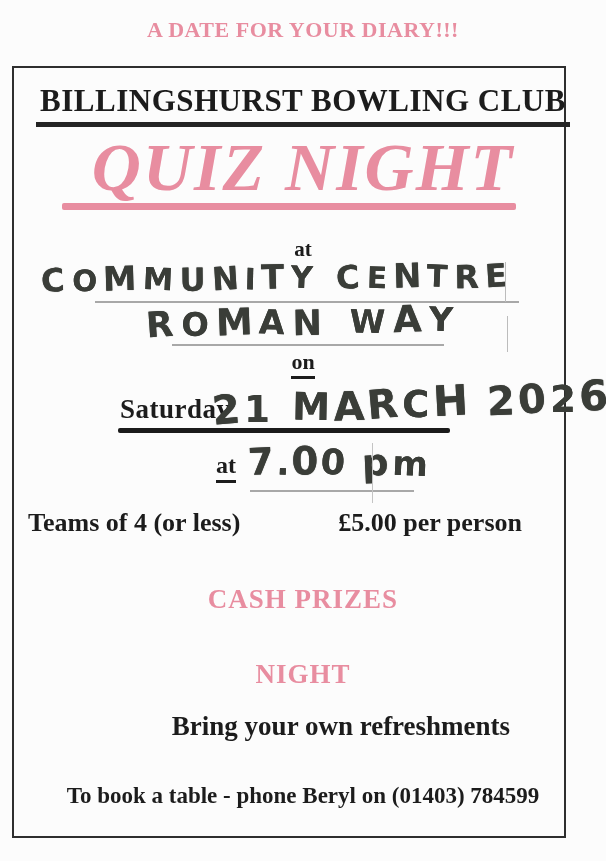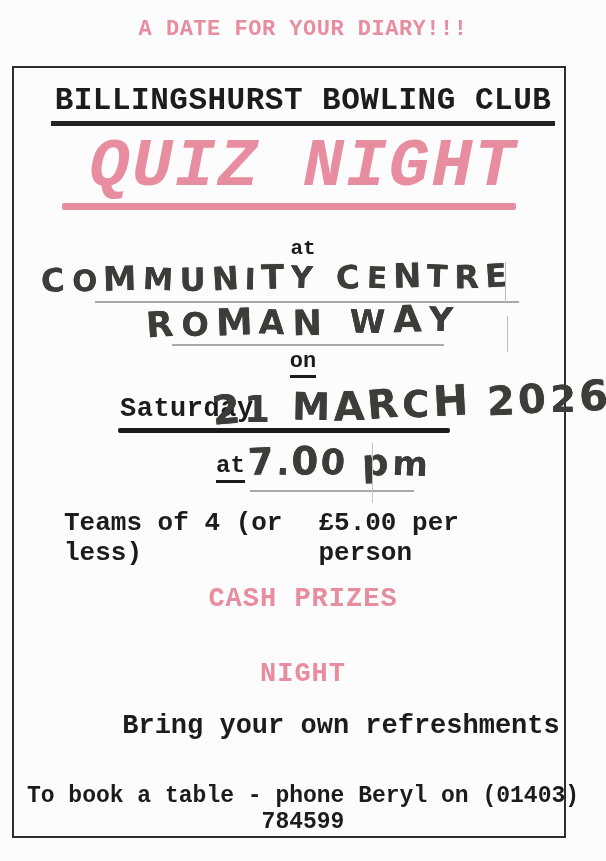--- a/index.html
+++ b/index.html
@@ -8,21 +8,21 @@
     position: relative;
     width: 606px;
     height: 861px;
     background: #fcfcfc;
     overflow: hidden;
     font-family: "Liberation Serif", serif;
     color: #1c1c1c;
   }
   .abs { position: absolute; }
   .center { left: 0; width: 606px; text-align: center; }
-  .serif-b { font-family: Liberation Mono, monospace; font-weight: bold; }
+  .serif-b { font-family: Liberation Serif, serif; font-weight: bold; }
   .pink { color: var(--pink, #e88da0); }
 
   .banner {
     top: 17px;
     font-size: 22px;
     letter-spacing: 0.5px;
   }
 
   .box {
     left: 12px; top: 66px;
@@ -76,21 +76,21 @@
   .date-hand { top: 380px; left: 212px; font-size: 40px; letter-spacing: 3px; transform: rotate(-2deg); }
   .thick-line { top: 428px; left: 118px; width: 332px; height: 5px; background: #1b1b1b; border-radius: 2px; }
 
   .at2 { top: 452px; left: 216px; font-size: 24px; }
   .at2-inner { display: inline-block; border-bottom: 3px solid #1c1c1c; padding-bottom: 1px; }
   .time-hand { top: 441px; left: 248px; font-size: 37px; letter-spacing: 2px; transform: rotate(0.4deg); }
 
   .teams-row {
     top: 508px; left: 12px; width: 554px;
     display: flex; justify-content: space-between;
-    padding: 0 44px 0 52px;
+    padding: 0 44px 0 16px;
     font-size: 26px;
   }
 
   .cash { top: 584px; font-size: 27px; letter-spacing: 1px; }
   .raffle { top: 659px; font-size: 27px; letter-spacing: 1px; }
   .refresh { top: 711px; font-size: 27px; margin-left: 38px; }
   .booking { top: 783px; font-size: 23px; }
 
   
   .scan-v { position: absolute; width: 1px; background: #bcbcbc; }

